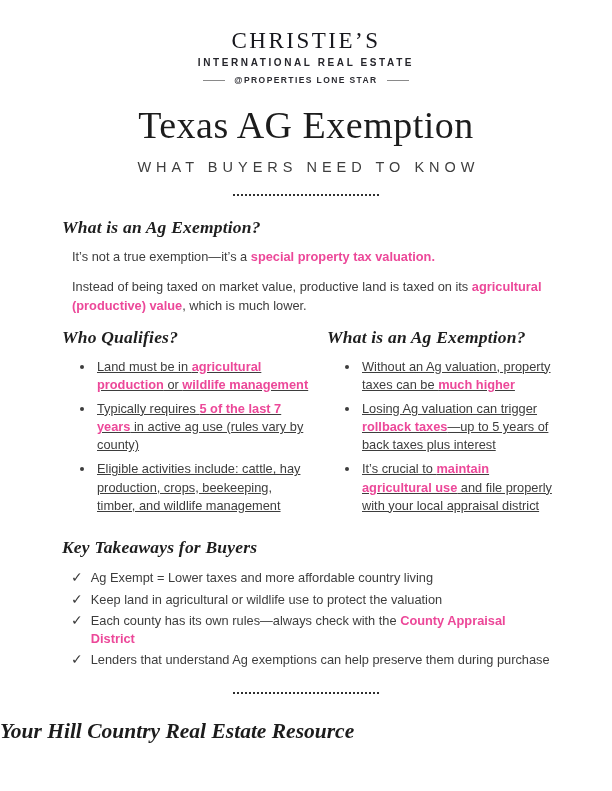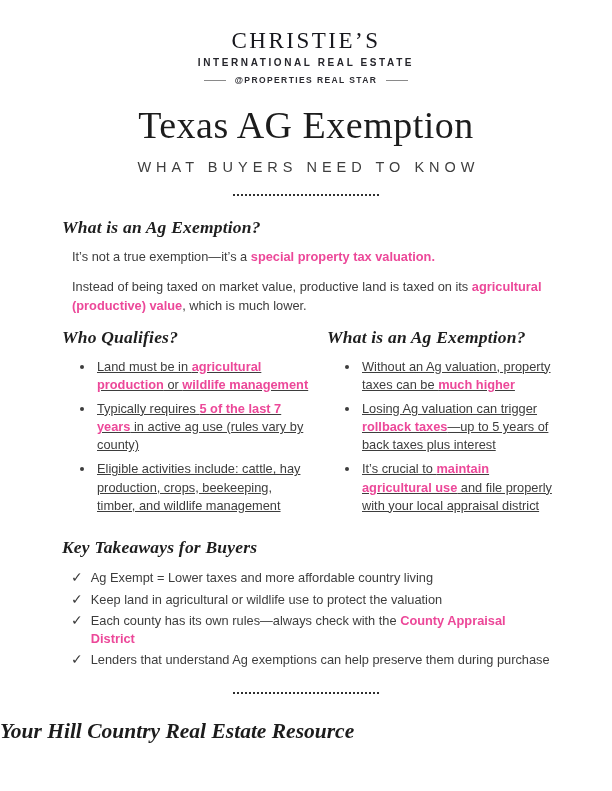--- a/index.html
+++ b/index.html
@@ -91,21 +91,21 @@
 </head>
 <body>
 
 <div class="page">
 
   <header class="brand">
     <div class="brand-name">CHRISTIE’S</div>
     <div class="brand-sub">INTERNATIONAL REAL ESTATE</div>
     <div class="brand-affiliate-row">
       <span class="dash-line"></span>
-      <span class="brand-affiliate">@PROPERTIES REAL STAR</span>
+      <span class="brand-affiliate">@PROPERTIES LONE STAR</span>
       <span class="dash-line"></span>
     </div>
   </header>
 
   <h1 class="title">Texas AG Exemption</h1>
   <div class="subtitle">WHAT BUYERS NEED TO KNOW</div>
   <div class="dotted-divider"></div>
 
   <section class="intro">
     <h2 class="section-heading" style="margin-bottom:9px;">What is an Ag Exemption?</h2>

